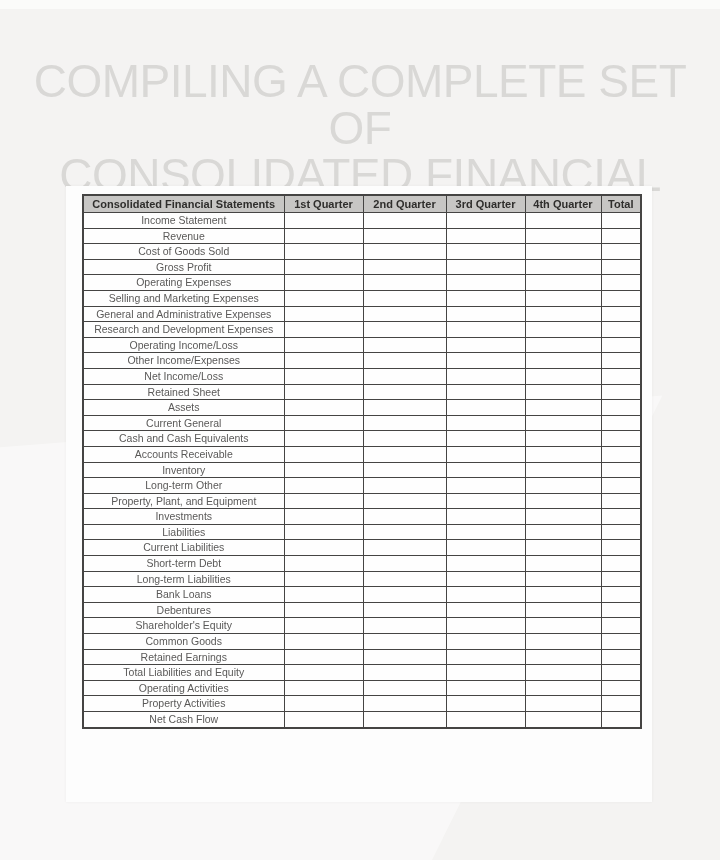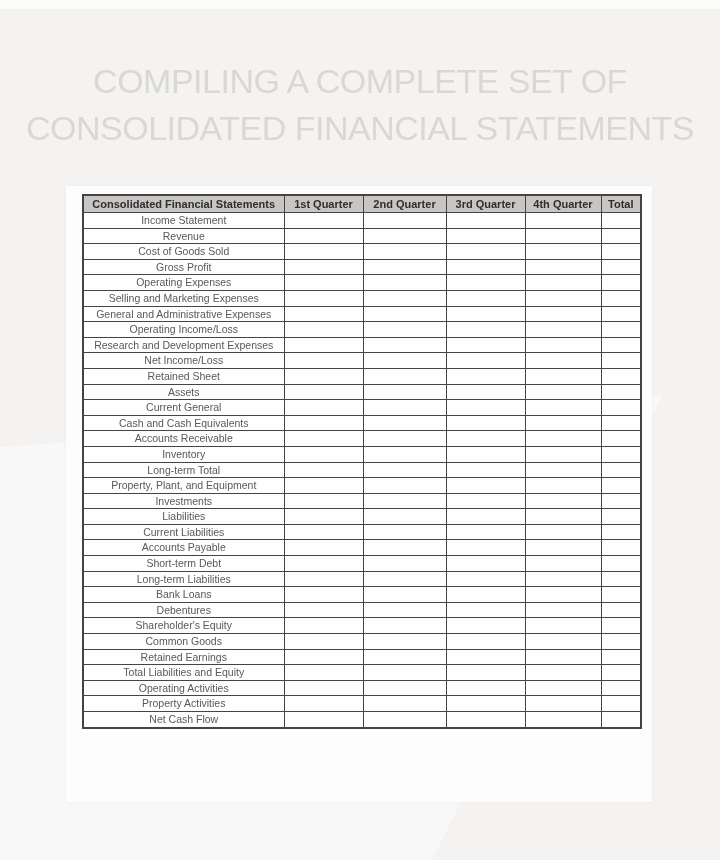--- a/index.html
+++ b/index.html
@@ -28,21 +28,21 @@
     background: #fbfbfa;
     pointer-events: none;
   }
   .title-block {
     position: absolute;
     top: 58px;
     left: 0;
     width: 720px;
     text-align: center;
     color: #d9d8d6;
-    font-size: 34px;
+    font-size: 46px;
     line-height: 47px;
     font-weight: 400;
     letter-spacing: -0.5px;
     user-select: none;
   }
   .card {
     position: absolute;
     left: 66px;
     top: 186px;
     width: 586px;
@@ -162,29 +162,37 @@
         </tr>
         <tr>
           <td>General and Administrative Expenses</td>
           <td></td>
           <td></td>
           <td></td>
           <td></td>
           <td></td>
         </tr>
         <tr>
+          <td>Research and Development Expenses</td>
+          <td></td>
+          <td></td>
+          <td></td>
+          <td></td>
+          <td></td>
+        </tr>
+        <tr>
           <td>Operating Income/Loss</td>
           <td></td>
           <td></td>
           <td></td>
           <td></td>
           <td></td>
         </tr>
         <tr>
-          <td>Research and Development Expenses</td>
+          <td>Other Income/Expenses</td>
           <td></td>
           <td></td>
           <td></td>
           <td></td>
           <td></td>
         </tr>
         <tr>
           <td>Net Income/Loss</td>
           <td></td>
           <td></td>
@@ -234,21 +242,21 @@
         </tr>
         <tr>
           <td>Inventory</td>
           <td></td>
           <td></td>
           <td></td>
           <td></td>
           <td></td>
         </tr>
         <tr>
-          <td>Long-term Total</td>
+          <td>Long-term Other</td>
           <td></td>
           <td></td>
           <td></td>
           <td></td>
           <td></td>
         </tr>
         <tr>
           <td>Property, Plant, and Equipment</td>
           <td></td>
           <td></td>
@@ -267,28 +275,20 @@
         <tr>
           <td>Liabilities</td>
           <td></td>
           <td></td>
           <td></td>
           <td></td>
           <td></td>
         </tr>
         <tr>
           <td>Current Liabilities</td>
-          <td></td>
-          <td></td>
-          <td></td>
-          <td></td>
-          <td></td>
-        </tr>
-        <tr>
-          <td>Accounts Payable</td>
           <td></td>
           <td></td>
           <td></td>
           <td></td>
           <td></td>
         </tr>
         <tr>
           <td>Short-term Debt</td>
           <td></td>
           <td></td>

